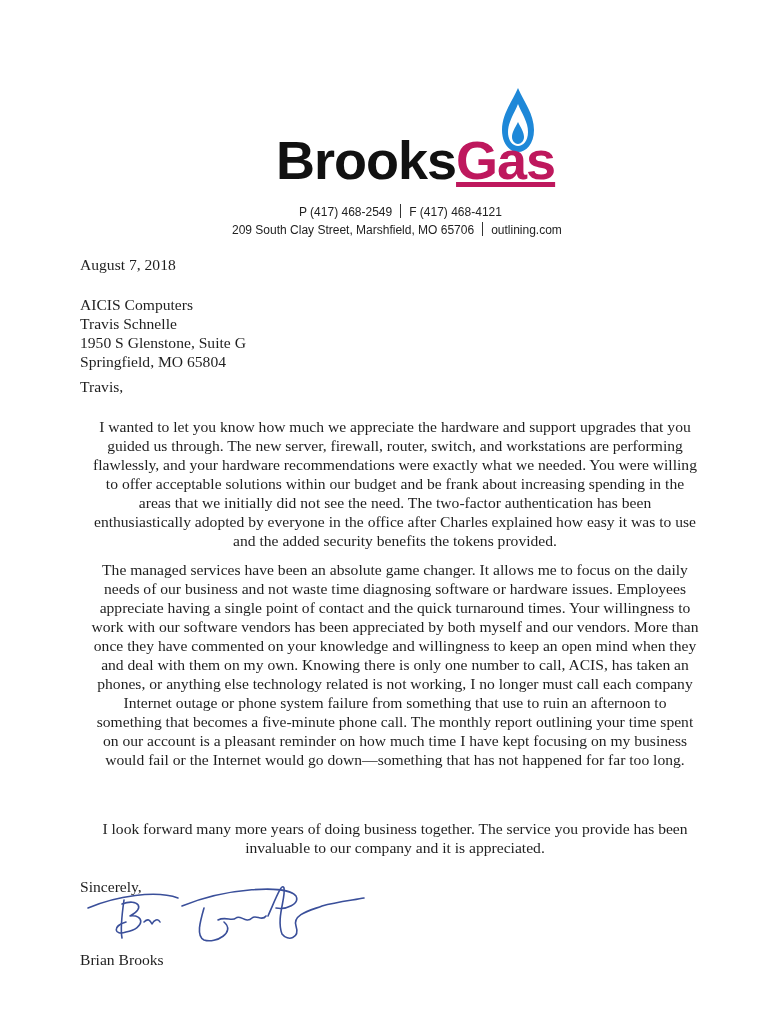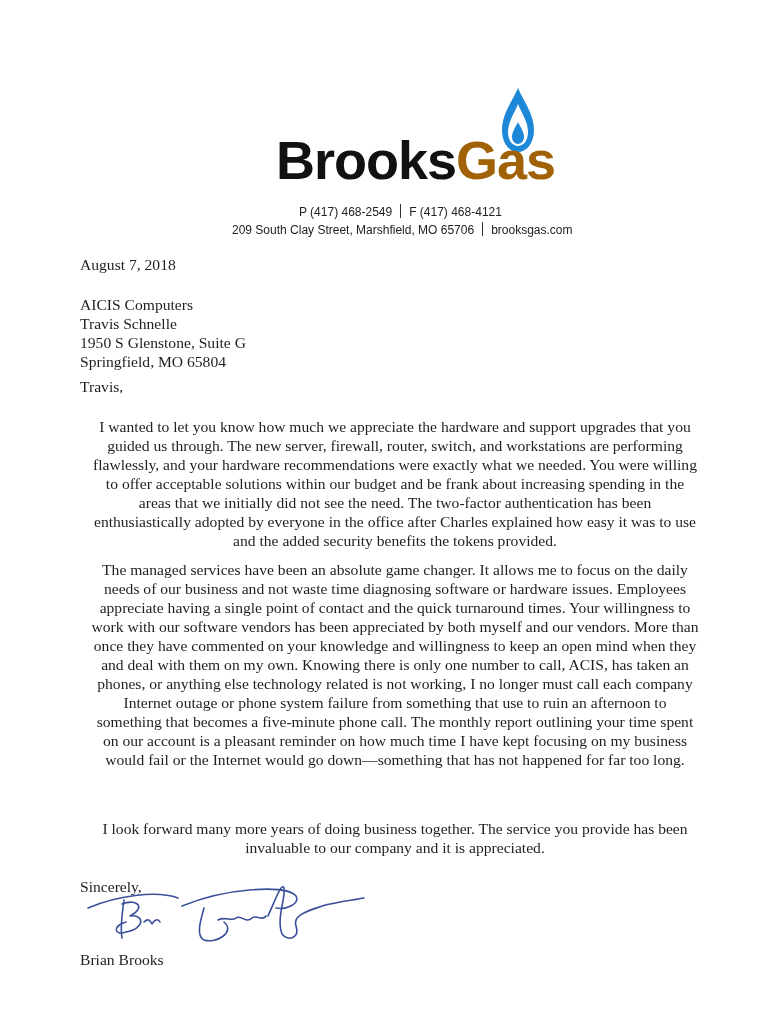--- a/index.html
+++ b/index.html
@@ -27,21 +27,21 @@
       left: 276px;
       top: 132px;
       font-family: "Liberation Sans", "DejaVu Sans", sans-serif;
       font-weight: bold;
       font-size: 54px;
       letter-spacing: -1px;
       line-height: 56px;
       white-space: nowrap;
     }
     .logo .brooks { color: #111111; margin-top: 14px; }
-    .logo .gas { color: #a16207; }
+    .logo .gas { color: #be185d; text-decoration: underline; }
     .flame {
       position: absolute;
       left: 498px;
       top: 86px;
       width: 40px;
       height: 70px;
     }
     .contact-line {
       position: absolute;
       font-family: "Liberation Sans", "DejaVu Sans", sans-serif;
@@ -98,21 +98,21 @@
     <path d="M20 18 C 24 28, 30 36, 30 46 C 30 55, 25 60, 20 60 C 15 60, 10 55, 10 46 C 10 36, 16 28, 20 18 Z" fill="#ffffff"></path>
     <path d="M20 36 C 23 42, 26 46, 26 51 C 26 55, 23 58, 20 58 C 17 58, 14 55, 14 51 C 14 46, 17 42, 20 36 Z" fill="#1e88d8"></path>
   </svg>
   <div class="logo">
     <span class="brooks">Brooks</span><span class="gas">Gas</span>
   </div>
   <div class="contact-line contact-1">
     <span>P (417) 468-2549</span><span class="sep"></span><span>F (417) 468-4121</span>
   </div>
   <div class="contact-line contact-2">
-    <span>209 South Clay Street, Marshfield, MO 65706</span><span class="sep"></span><span>brooksgas.com</span>
+    <span>209 South Clay Street, Marshfield, MO 65706</span><span class="sep"></span><span>outlining.com</span>
   </div>
 </div>
 
 <div class="letter-text date">August 7, 2018</div>
 
 <div class="letter-text recipient">
   <div>AICIS Computers</div>
   <div>Travis Schnelle</div>
   <div>1950 S Glenstone, Suite G</div>
   <div>Springfield, MO 65804</div>

